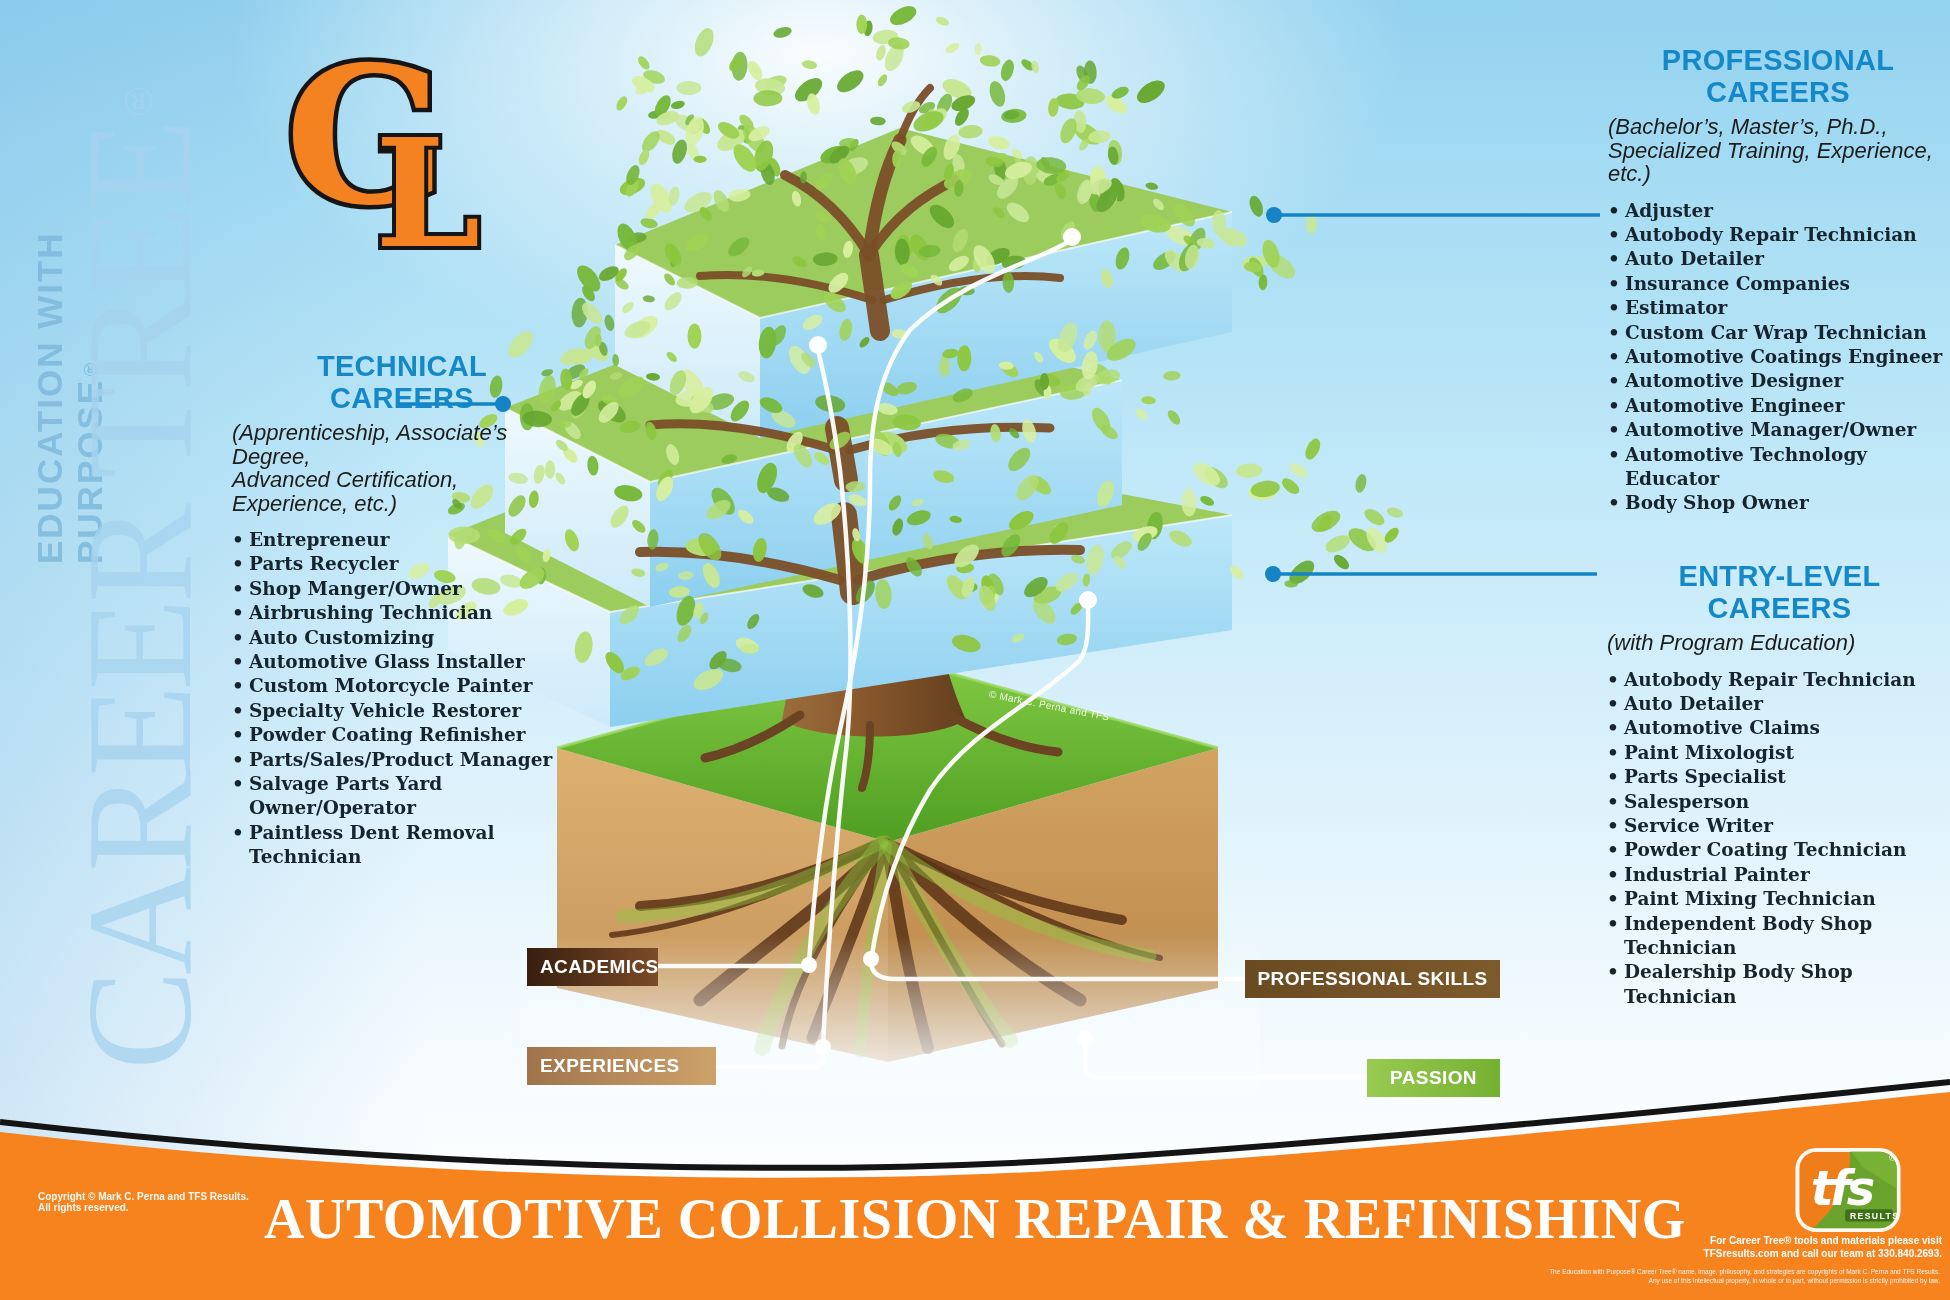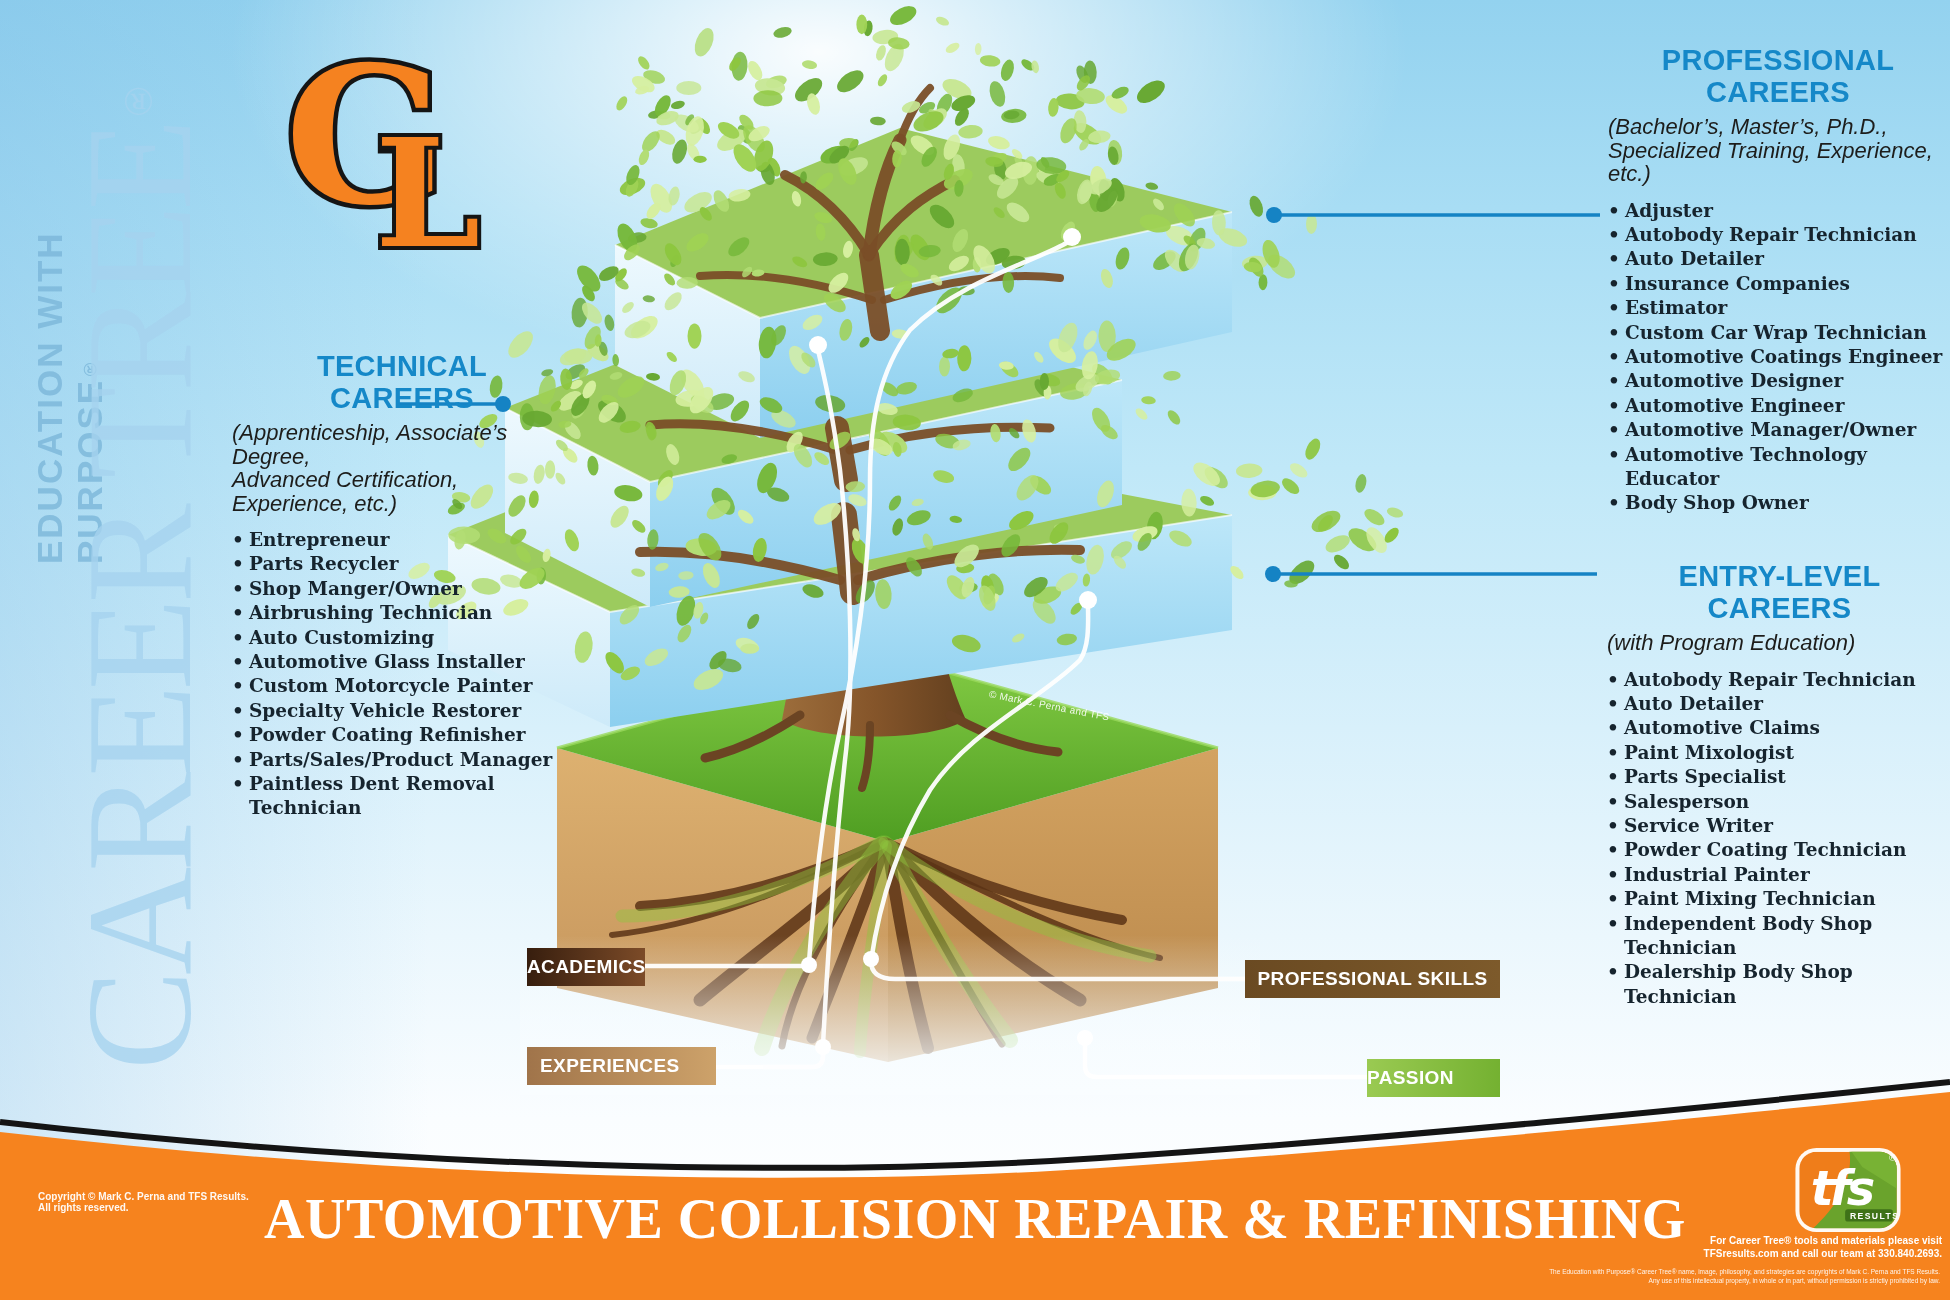--- a/index.html
+++ b/index.html
@@ -31,27 +31,27 @@
     font-family:"DejaVu Serif",serif;font-weight:700;font-size:18.5px;line-height:24.4px;color:#16242e;}
   .career-list li{position:relative;padding-left:17px;white-space:pre-line;}
   .career-list li::before{content:"•";position:absolute;left:0;top:0;}
   .tech-block{position:absolute;left:232px;top:350px;width:340px;}
   .prof-block{position:absolute;left:1608px;top:44px;width:340px;}
   .entry-block{position:absolute;left:1607px;top:560px;width:345px;}
 
   
   .root-bar{position:absolute;height:38px;display:flex;align-items:center;
     color:#fff;font-weight:700;font-size:19px;letter-spacing:.4px;}
-  .bar-academics{left:527px;top:948px;width:118px;
+  .bar-academics{left:527px;top:948px;width:118px;padding-left:13px;
     background:linear-gradient(90deg,#371e0e,#7c4b28);}
   .bar-profskills{left:1245px;top:960px;width:255px;justify-content:center;
     background:linear-gradient(90deg,#6a4a22,#7d5a2b);}
   .bar-experiences{left:527px;top:1047px;width:176px;padding-left:13px;
     background:linear-gradient(90deg,#a0744a,#cda26a);}
-  .bar-passion{left:1367px;top:1059px;width:133px;justify-content:flex-start;
+  .bar-passion{left:1367px;top:1059px;width:133px;justify-content:center;
     background:linear-gradient(90deg,#9aca52,#74b131);}
 
   .watermark{position:absolute;left:988px;top:700px;font-size:10px;color:rgba(255,255,255,.9);
     transform:rotate(11deg);letter-spacing:.3px;}
 
   
   .banner-title{position:absolute;left:0;right:0;top:1187px;text-align:center;
     font-family:"Liberation Serif",serif;font-weight:700;font-size:56px;letter-spacing:.5px;color:#ffffff;}
   .tfs-badge{position:absolute;right:48px;top:1148px;width:108px;height:86px;}
   .tfs-contact{position:absolute;right:8px;top:1234px;width:260px;text-align:right;
@@ -689,20 +689,22 @@
         <li>Entrepreneur</li>
         <li>Parts Recycler</li>
         <li>Shop Manger/Owner</li>
         <li>Airbrushing Technician</li>
         <li>Auto Customizing</li>
         <li>Automotive Glass Installer</li>
         <li>Custom Motorcycle Painter</li>
         <li>Specialty Vehicle Restorer</li>
         <li>Powder Coating Refinisher</li>
         <li>Parts/Sales/Product Manager</li>
+        <li>Salvage Parts Yard
+Owner/Operator</li>
         <li>Paintless Dent Removal
 Technician</li>
       </ul>
   </div>
 
   <div class="cblock prof-block">
     <h2>
       <span>PROFESSIONAL</span><br>
       <span>CAREERS</span>
     </h2>

